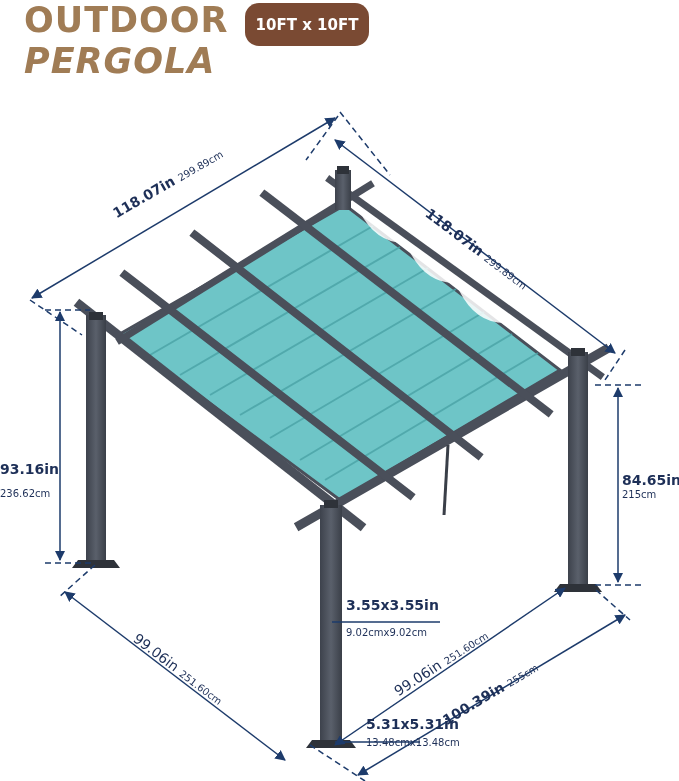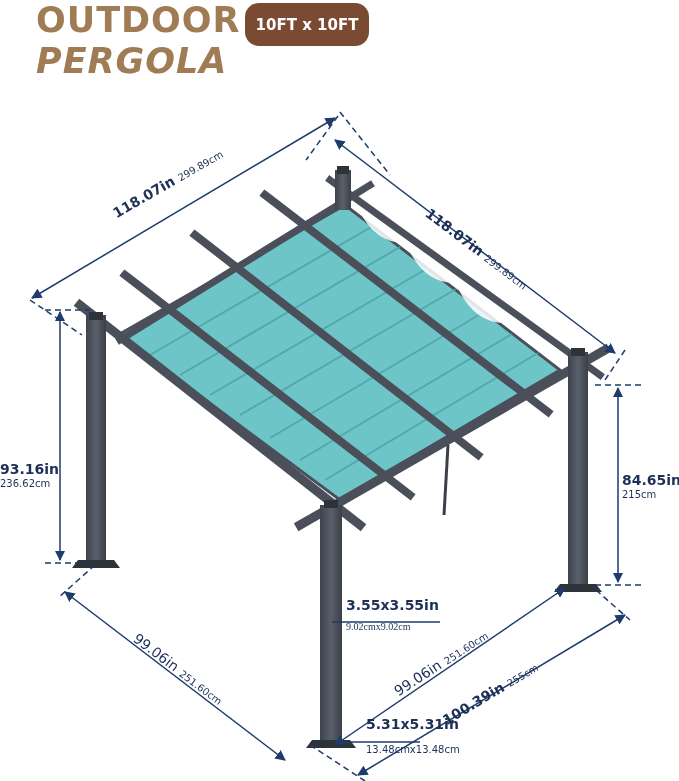--- a/index.html
+++ b/index.html
@@ -1,18 +1,18 @@
 <!DOCTYPE html>
 <html><head>
 <meta charset="utf-8">
 <style>
   html, body { margin: 0; padding: 0; background: #ffffff; }
   body { width: 679px; height: 781px; position: relative; overflow: hidden;
          font-family: "DejaVu Sans", sans-serif; }
-  .title { position: absolute; left: 36px; color: #a07c55; font-weight: 700;
+  .title { position: absolute; left: 24px; color: #a07c55; font-weight: 700;
            font-size: 35px; letter-spacing: 1px; line-height: 1; font-family: "DejaVu Sans", sans-serif; }
   .title.l1 { top: 3px; }
   .title.l2 { top: 44px; font-style: italic; }
   .badge { position: absolute; left: 245px; top: 3px; width: 124px; height: 43px;
            border-radius: 14px; background: #7a4a33; color: #fff; font-weight: 700;
            font-size: 15px; display: flex; align-items: center; justify-content: center;
            font-family: "DejaVu Sans", sans-serif; }
   svg { position: absolute; left: 0; top: 0; }
   .lbl { position: absolute; color: #1d2f57; white-space: nowrap; font-family: "DejaVu Sans", sans-serif; line-height: 1; }
   .big { font-weight: 700; font-size: 14px; }
@@ -117,38 +117,38 @@
 <div class="lbl" style="left:118px; top:205px; transform:rotate(-30deg); transform-origin:left bottom;">
   <span class="big">118.07in</span>
   <span class="sm">299.89cm</span>
 </div>
 <div class="lbl" style="left:432px; top:205px; transform:rotate(37deg); transform-origin:left top;">
   <span class="big">118.07in</span>
   <span class="sm">299.89cm</span>
 </div>
 <div class="lbl" style="left:0px; top:462px;">
   <div class="big">93.16in</div>
-  <div class="sm" style="margin-top:3px;">236.62cm</div>
+  <div class="sm" style="margin-top:13px;">236.62cm</div>
 </div>
 <div class="lbl" style="left:622px; top:473px;">
   <div class="big">84.65in</div>
   <div class="sm" style="margin-top:3px;">215cm</div>
 </div>
 <div class="lbl" style="left:346px; top:598px;">
   <div class="big">3.55x3.55in</div>
-  <div class="sm" style="margin-top:10px;font-family:Liberation Serif, serif;">9.02cmx9.02cm</div>
+  <div class="sm" style="margin-top:16px;">9.02cmx9.02cm</div>
 </div>
 <div class="lbl" style="left:140px; top:630px; transform:rotate(37deg); transform-origin:left top;">
   <span class="big thin">99.06in</span>
   <span class="sm">251.60cm</span>
 </div>
 <div class="lbl" style="left:400px; top:683px; transform:rotate(-33deg); transform-origin:left bottom;">
   <span class="big thin">99.06in</span>
   <span class="sm">251.60cm</span>
 </div>
 <div class="lbl" style="left:448px; top:712px; transform:rotate(-31deg); transform-origin:left bottom;">
   <span class="big">100.39in</span>
   <span class="sm">255cm</span>
 </div>
 <div class="lbl" style="left:366px; top:717px;">
   <div class="big">5.31x5.31in</div>
-  <div class="sm" style="margin-top:14px;">13.48cmx13.48cm</div>
+  <div class="sm" style="margin-top:7px;">13.48cmx13.48cm</div>
 </div>
 
 </body></html>

